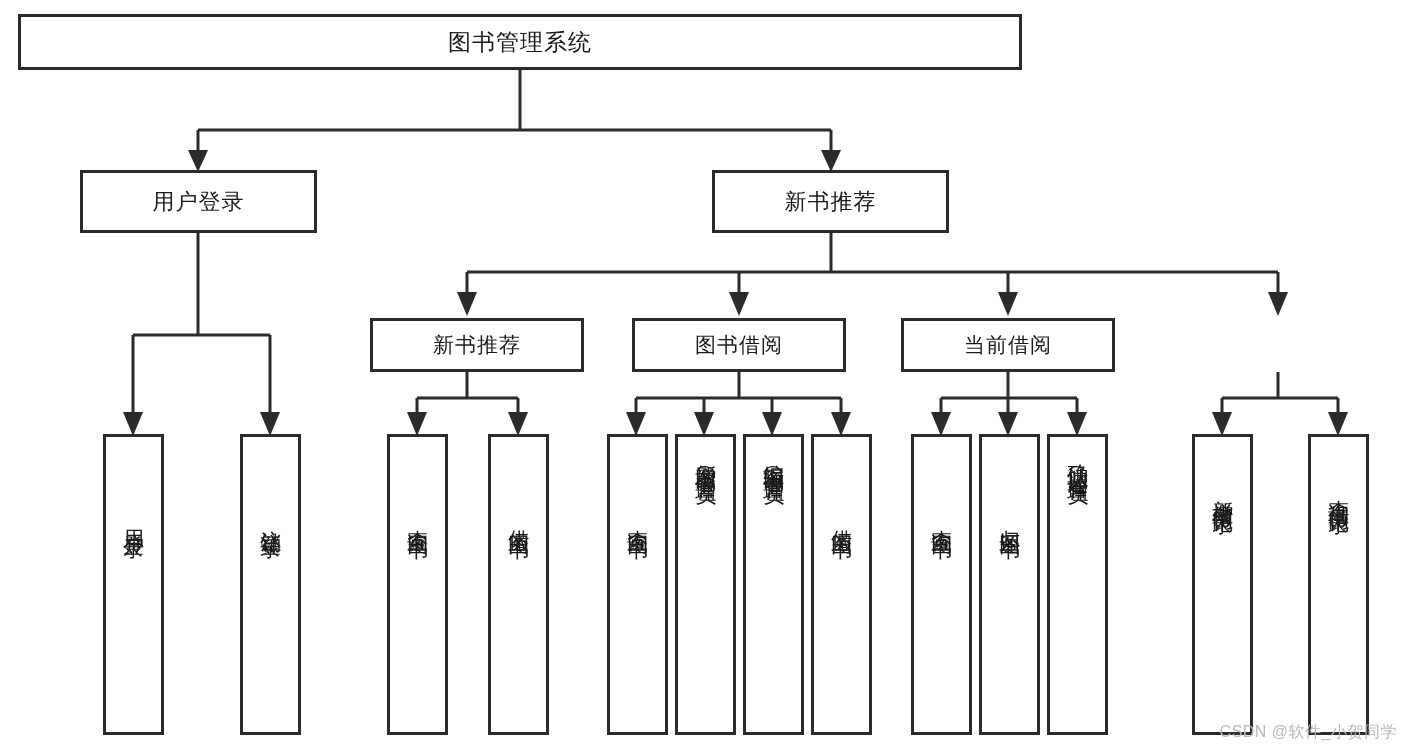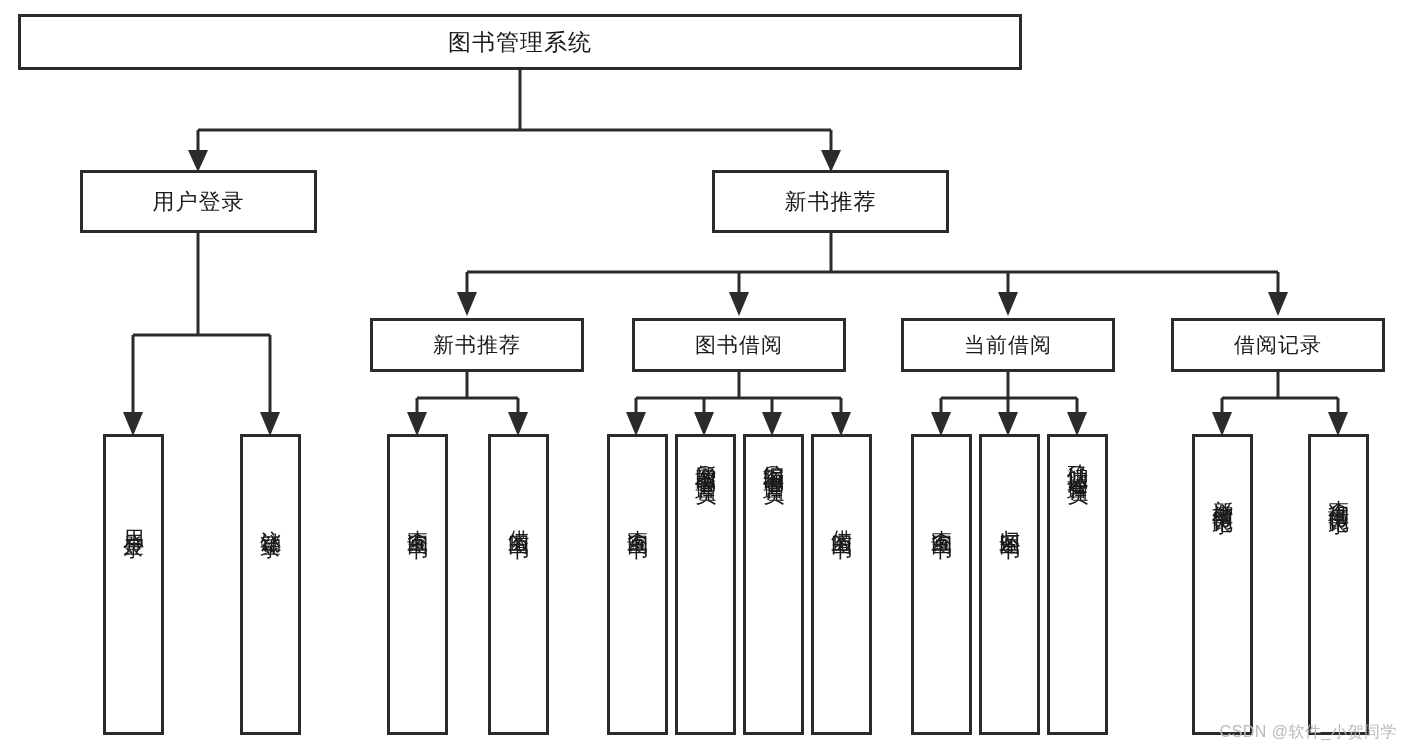--- a/index.html
+++ b/index.html
@@ -170,23 +170,20 @@
   </div>
 
   <div class="node node-l2" style="left:632px; top:318px; width:214px; height:54px;">
     <span>图书借阅</span>
   </div>
 
   <div class="node node-l2" style="left:901px; top:318px; width:214px; height:54px;">
     <span>当前借阅</span>
   </div>
 
-  <div class="node node-l2" style="left:1171px; top:318px; width:214px; height:54px;">
-    <span>借阅记录</span>
-  </div>
 
   <div class="node node-leaf" style="left:103px; top:434px; width:61px; height:301px; padding-top:76px;">
     <span class="vlabel">用户登录</span>
   </div>
 
   <div class="node node-leaf" style="left:240px; top:434px; width:61px; height:301px; padding-top:76px;">
     <span class="vlabel">注销登录</span>
   </div>
 
   <div class="node node-leaf" style="left:387px; top:434px; width:61px; height:301px; padding-top:76px;">

